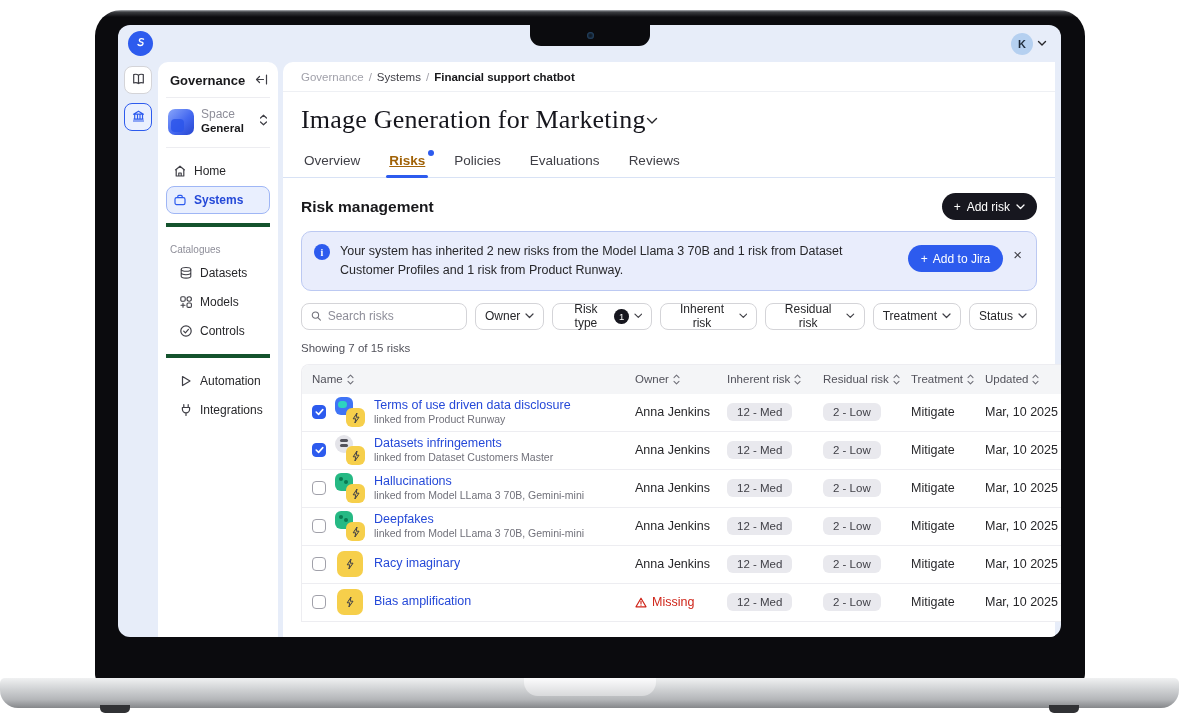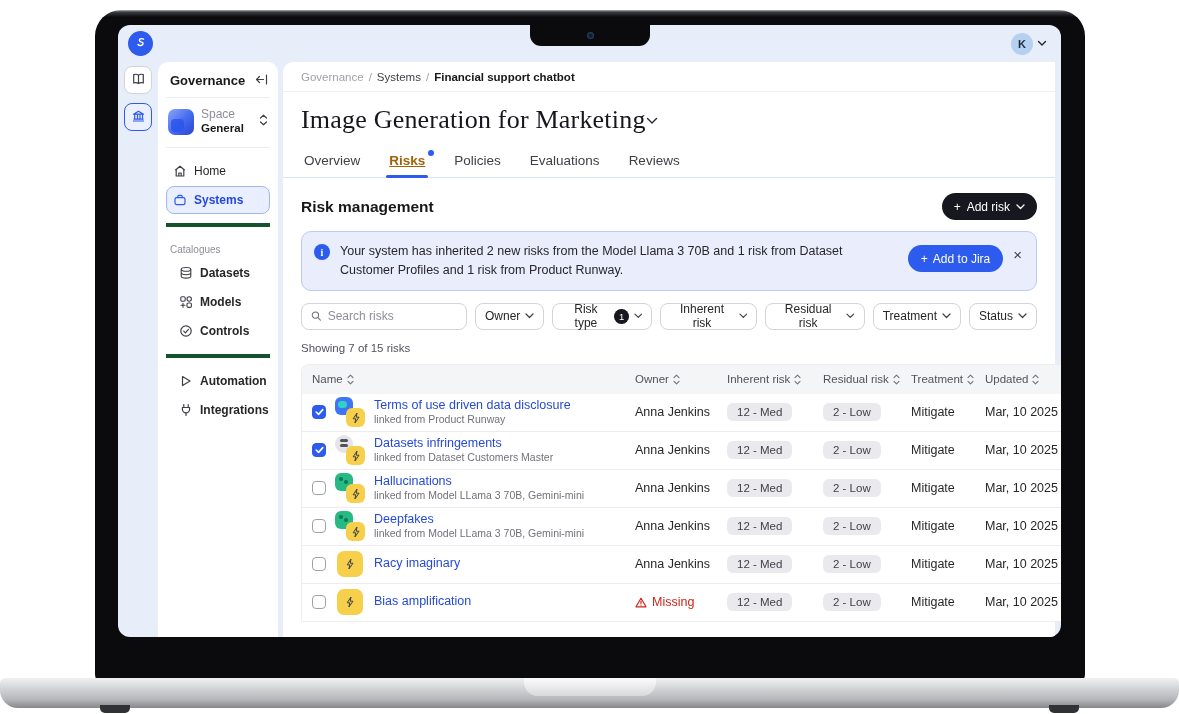--- a/index.html
+++ b/index.html
@@ -48,21 +48,21 @@
     background:linear-gradient(135deg,#8aa6fa 0%,#4468f0 55%,#2746cf 100%); }
   .space-icon::after { content:""; position:absolute; left:3px; top:10px; width:13px; height:13px;
     border-radius:4px; background:#2b55ea; opacity:.85; }
   .space-meta { flex:1; line-height:1.15; }
   .space-label { font-size:12px; color:#8e8e99; }
   .space-name { font-size:11.5px; font-weight:700; color:#18181b; }
   .nav { padding:8px 0; border-bottom:4px solid #14532d; }
   .nav.last { border-bottom:none; }
   .nav-item { display:flex; align-items:center; gap:7px; padding:6px 6px; border-radius:8px;
     color:#27272a; cursor:pointer; border:1px solid transparent; margin:1px 0; }
-  .nav-item.indent { margin-left:6px;font-weight:bold; }
+  .nav-item.indent { margin-left:6px; }
   .nav-item.active { background:#e9effe; border:1px solid #9fb6f5; color:var(--link,#2549d8); font-weight:700; }
   .nav-item.active svg { stroke:var(--brand,#2d5bee); }
   .nav-item svg { stroke:#3f3f46; flex:none; }
   .sec-label { font-size:10px; color:#8e8e99; padding:9px 4px 3px 4px; }
 
   .content { flex:1; background:#fff; border-radius:10px 0 0 0; margin-left:5px; min-width:0;
     padding:0 18px; }
   .breadcrumb { display:flex; gap:5px; align-items:center; font-size:11.5px; padding:9px 0 8px 0;
     border-bottom:1px solid #eef0f4; margin:0 -18px; padding-left:18px; }
   .bc-muted { color:#a1a1aa; } .bc-mid { color:#3f3f46; } .bc-cur { color:#18181b; font-weight:700; }

